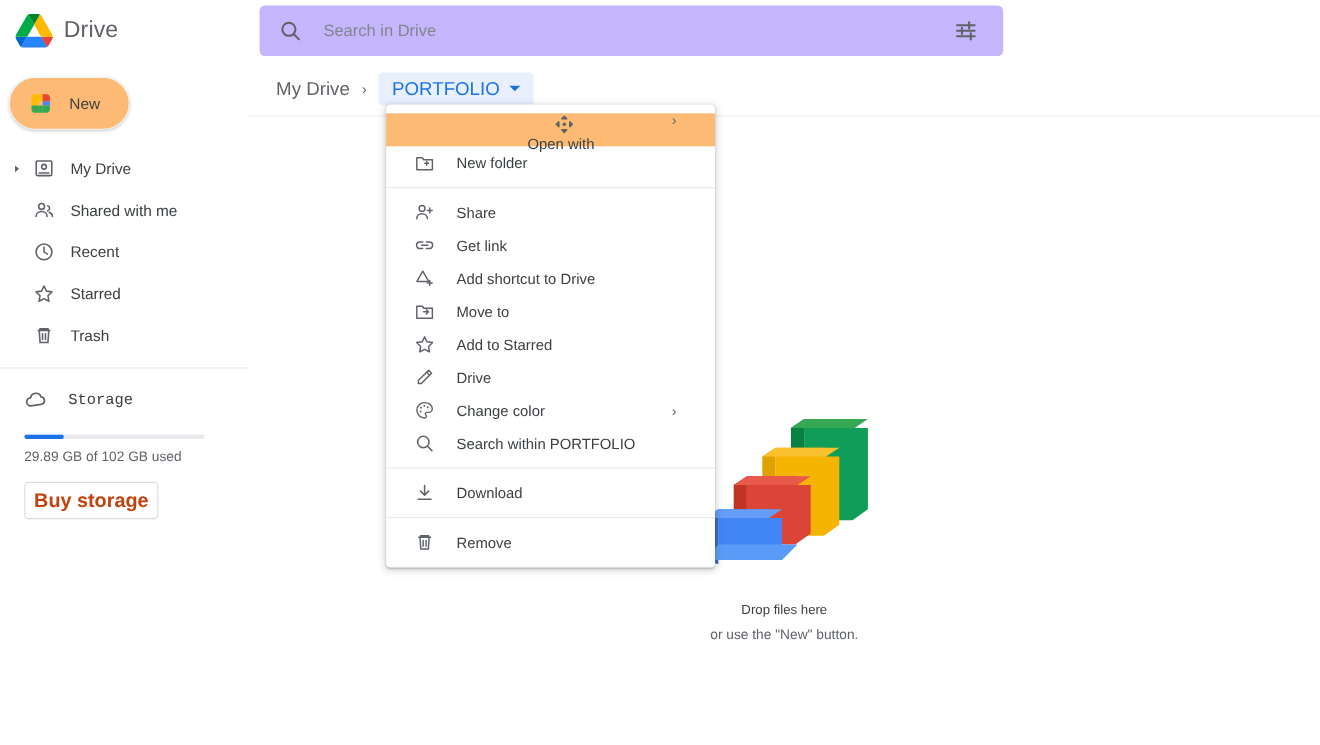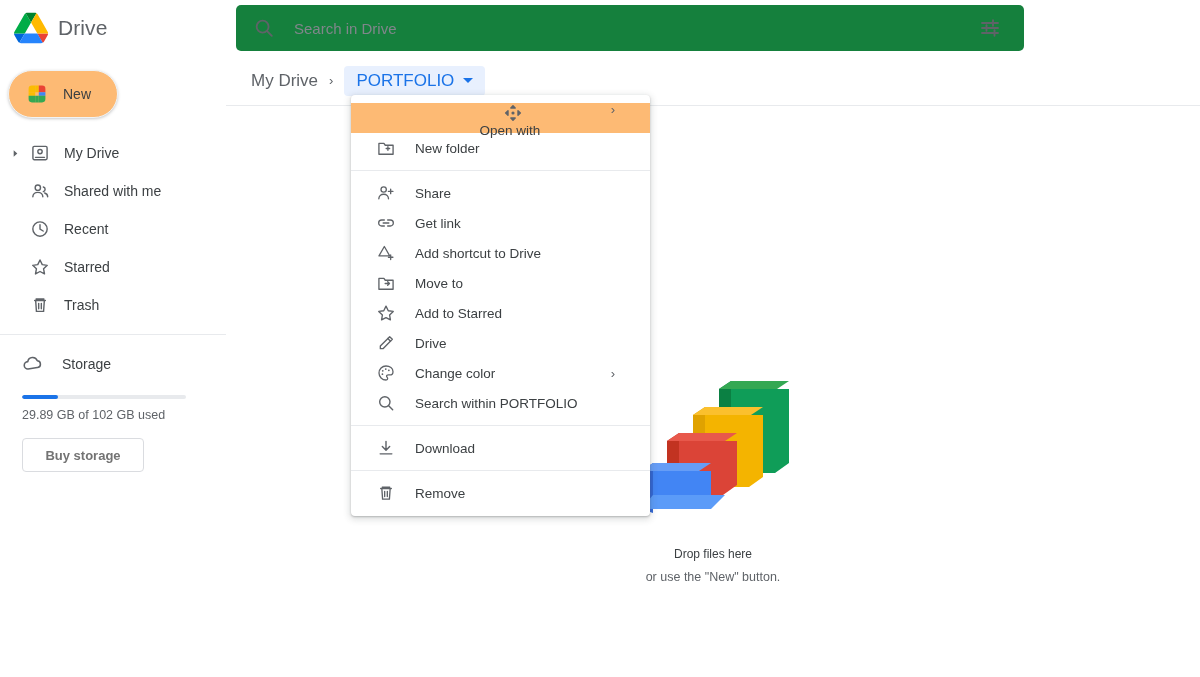--- a/index.html
+++ b/index.html
@@ -17,22 +17,22 @@
     display:flex; align-items:center;
   }
   .brand { display:flex; align-items:center; width:236px; padding-left:14px; }
   .brand-logo { width:34px; height:34px; display:block; }
   .brand-name {
     font-size:21px; color:#5f6368; margin-left:10px;
     font-family:"Liberation Sans", sans-serif; letter-spacing:0.1px;
   }
   .searchwrap {
     position:absolute; left:236px; top:5px;
-    width:788px; height:46px;
-    background:#15803d; border-radius:5px;
+    width:676px; height:46px;
+    background:#c4b5fd; border-radius:5px;
     display:flex; align-items:center;
   }
   .search-icon { margin-left:17px; width:22px; height:22px; flex:0 0 auto; }
   .search-input {
     flex:1 1 auto; border:none; outline:none; background:transparent;
     font-size:15px; color:#202124; margin-left:19px;
     font-family:"Liberation Sans", sans-serif;
   }
   .search-input::placeholder { color:#80868b; }
   .tune-icon { width:24px; height:24px; margin-right:22px; flex:0 0 auto; cursor:pointer; }
@@ -58,32 +58,32 @@
   }
   .caret { width:14px; height:14px; flex:0 0 14px; display:flex; align-items:center; justify-content:center; }
   .caret-spacer { width:14px; flex:0 0 14px; }
   .nav-icon { width:20px; height:20px; margin-left:8px; flex:0 0 20px; }
   .nav-label { font-size:14px; color:#3c4043; margin-left:14px; white-space:nowrap; }
 
   .side-divider { height:1px; background:#e8eaed; margin:10px 0 0 0; width:226px; }
 
   .storage-row { height:38px; display:flex; align-items:center; padding-left:8px; margin-top:10px; cursor:pointer; }
   .cloud-icon { width:22px; height:22px; margin-left:14px; flex:0 0 22px; }
-  .storage-label { font-size:14px; color:#3c4043; margin-left:18px; }
+  .storage-label { font-size:14px; color:#3c4043; margin-left:18px;font-family:Liberation Mono, monospace; }
 
   .meter-track {
     width:164px; height:4px; background:#e8eaed; border-radius:2px;
     margin:12px 0 0 22px; position:relative; overflow:hidden;
   }
   .meter-fill { position:absolute; left:0; top:0; height:4px; background:#1a73e8; border-radius:2px; }
   .storage-used { font-size:12.5px; color:#5f6368; margin:9px 0 0 22px; }
   .buy-btn {
     margin:16px 0 0 22px; width:122px; height:34px;
     border:1px solid #dadce0; border-radius:4px; background:#fff;
-    color:#737373; font-size:13px; font-weight:bold;
+    color:#c2410c; font-size:18px; font-weight:bold;
     cursor:pointer; font-family:"Liberation Sans", sans-serif;
   }
 
   
   .crumbbar {
     position:absolute; left:226px; top:56px; width:974px; height:49px;
     display:flex; align-items:center; padding-left:25px;
   }
   .crumb-root { font-size:17px; color:#5f6368; cursor:pointer; }
   .crumb-sep { margin:0 11px; color:#5f6368; font-size:13px; display:flex; align-items:center; }

